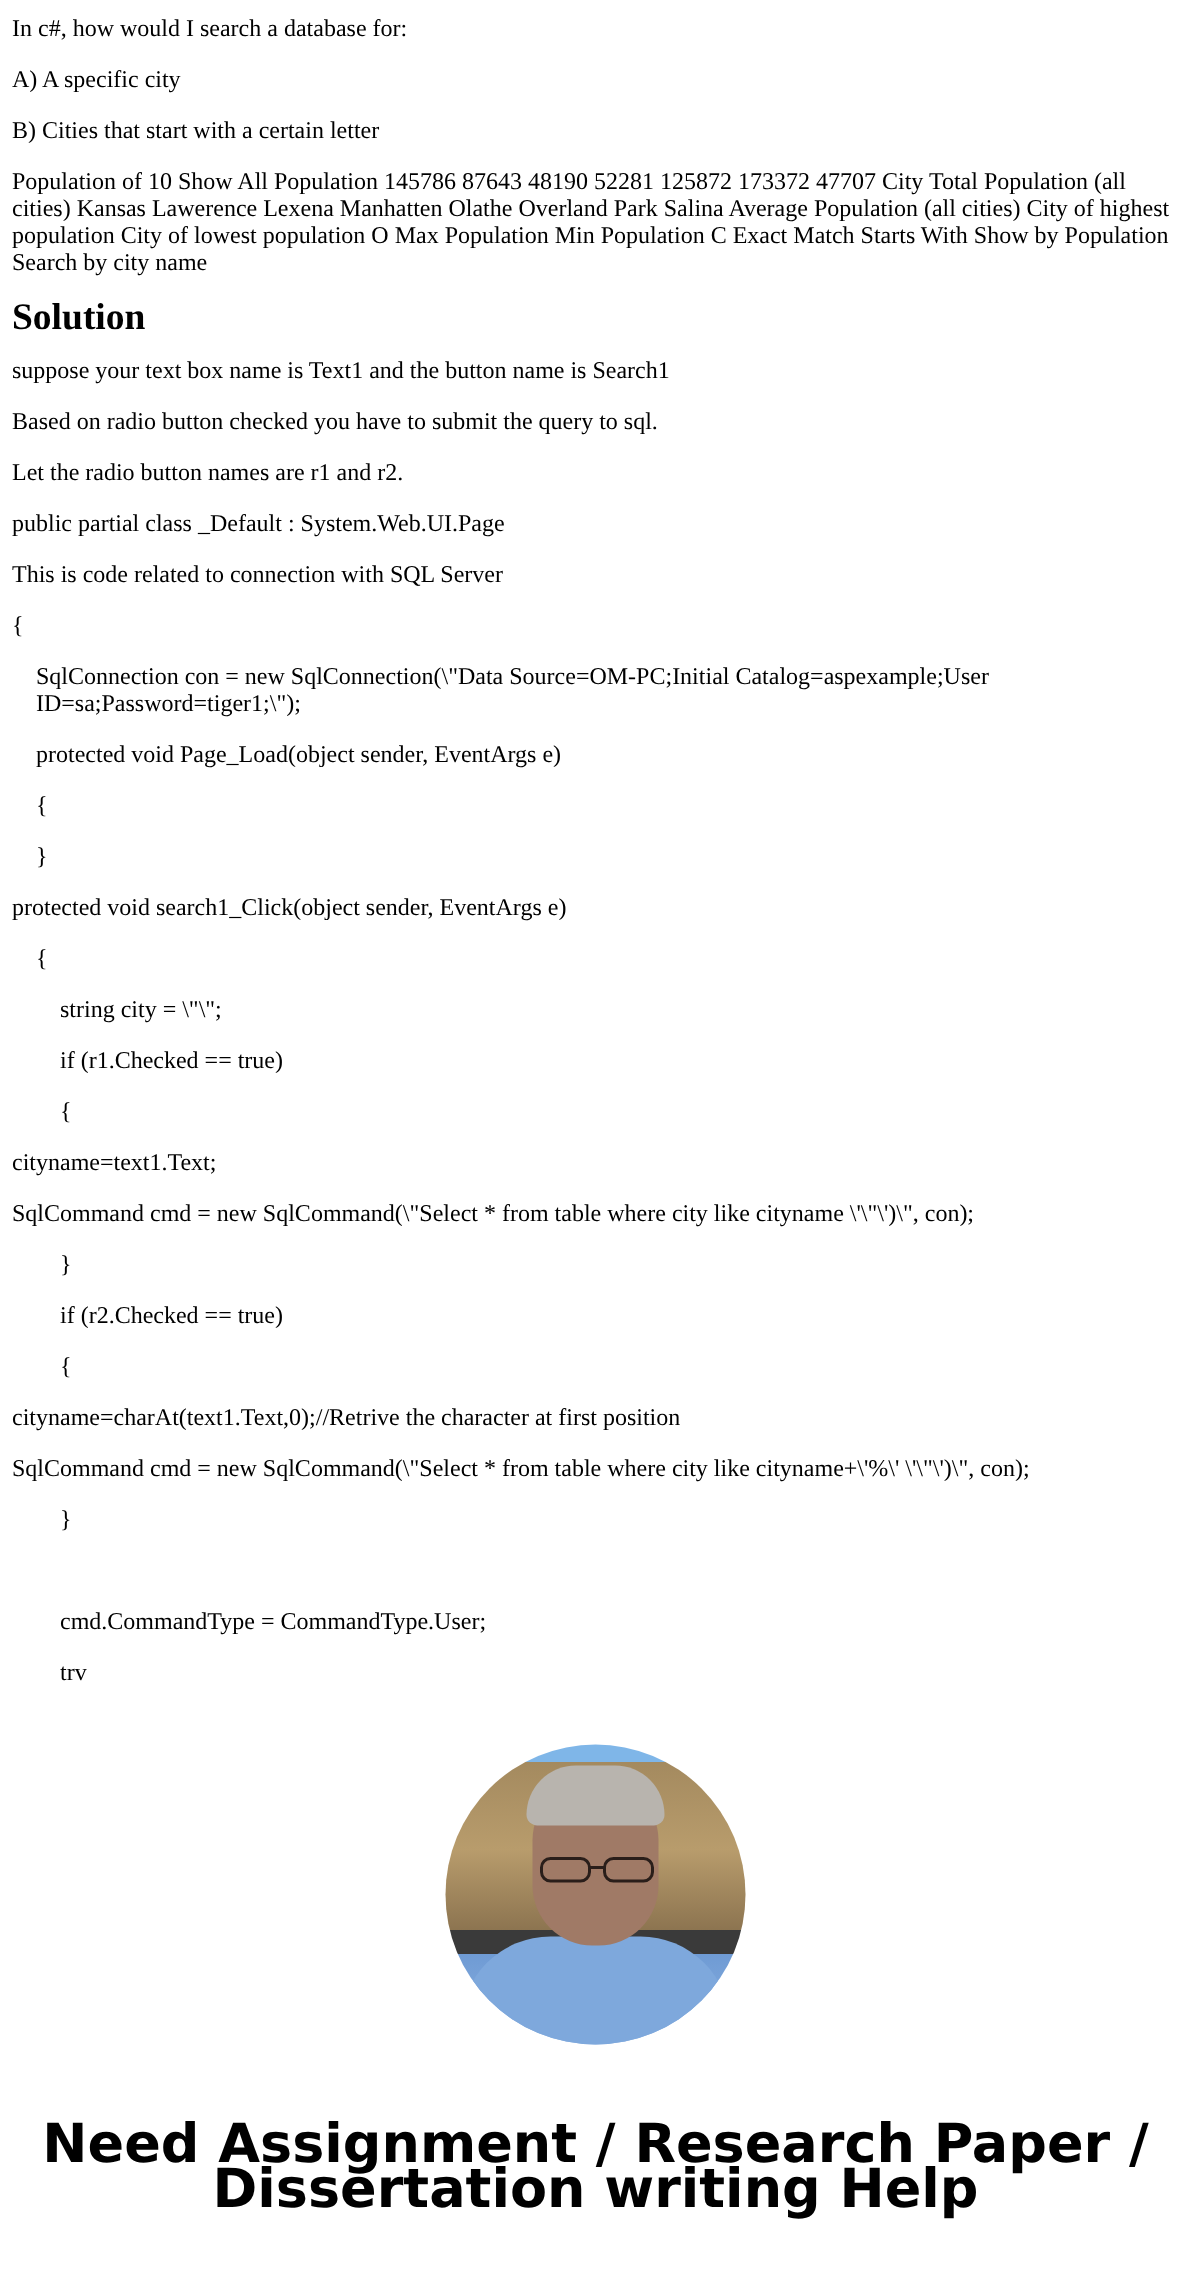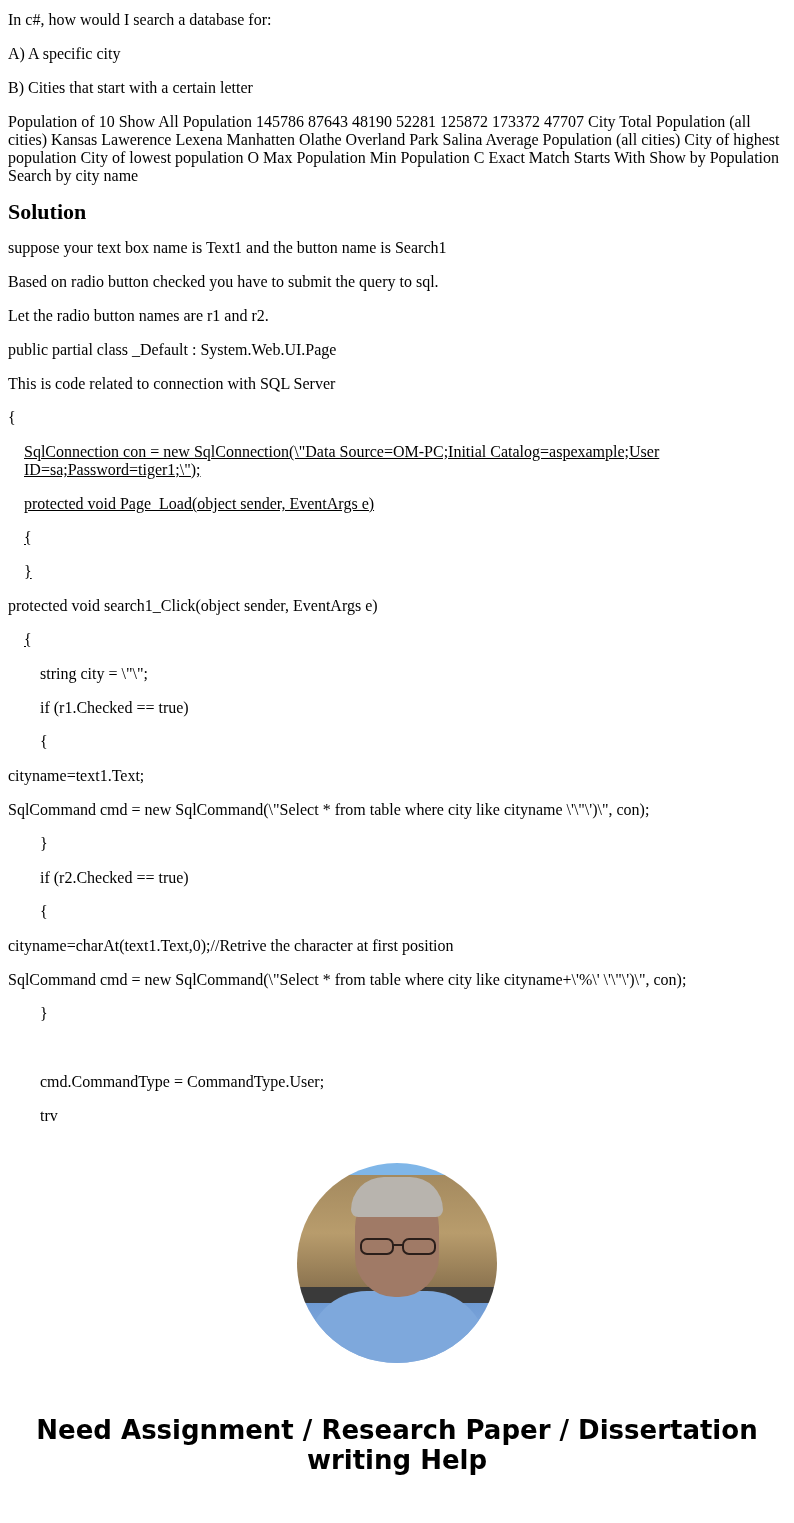--- a/index.html
+++ b/index.html
@@ -8,26 +8,26 @@
       font-family: "Liberation Serif", serif;
       font-size: 16px;
       color: #000;
       line-height: 18px;
     }
     .content { padding: 4px 8px; }
     p { margin: 0 0 16px 0; }
     p.first { padding-top: 7px; }
     h3 {
       font-family: "Liberation Serif", serif;
-      font-size: 22px;
+      font-size: 25px;
       font-weight: bold;
       margin: 4px 0 16px 0;
       line-height: 22px;
     }
-    .i1 { padding-left: 16px; text-decoration: underline; }
+    .i1 { padding-left: 16px; }
     .i2 { padding-left: 32px; }
     .spacer { height: 34px; }
     .avatar-wrap {
       display: flex;
       justify-content: center;
       margin-top: 18px;
     }
     .avatar {
       width: 200px; height: 200px; border-radius: 50%;
       overflow: hidden; position: relative;
@@ -48,21 +48,21 @@
     }
     .shirt {
       position: absolute; left: 10px; top: 128px; width: 180px; height: 90px;
       border-radius: 60px 60px 0 0;
       background: #7ea8dc;
     }
     .footer {
       text-align: center;
       font-family: "DejaVu Sans", sans-serif;
       font-weight: bold;
-      font-size: 26px;
+      font-size: 36px;
       line-height: 30px;
       margin-top: 52px;
       padding-bottom: 30px;
     }
   </style>
 </head>
 <body>
 
 <div class="content">
   <p class="first">In c#, how would I search a database for:</p>

